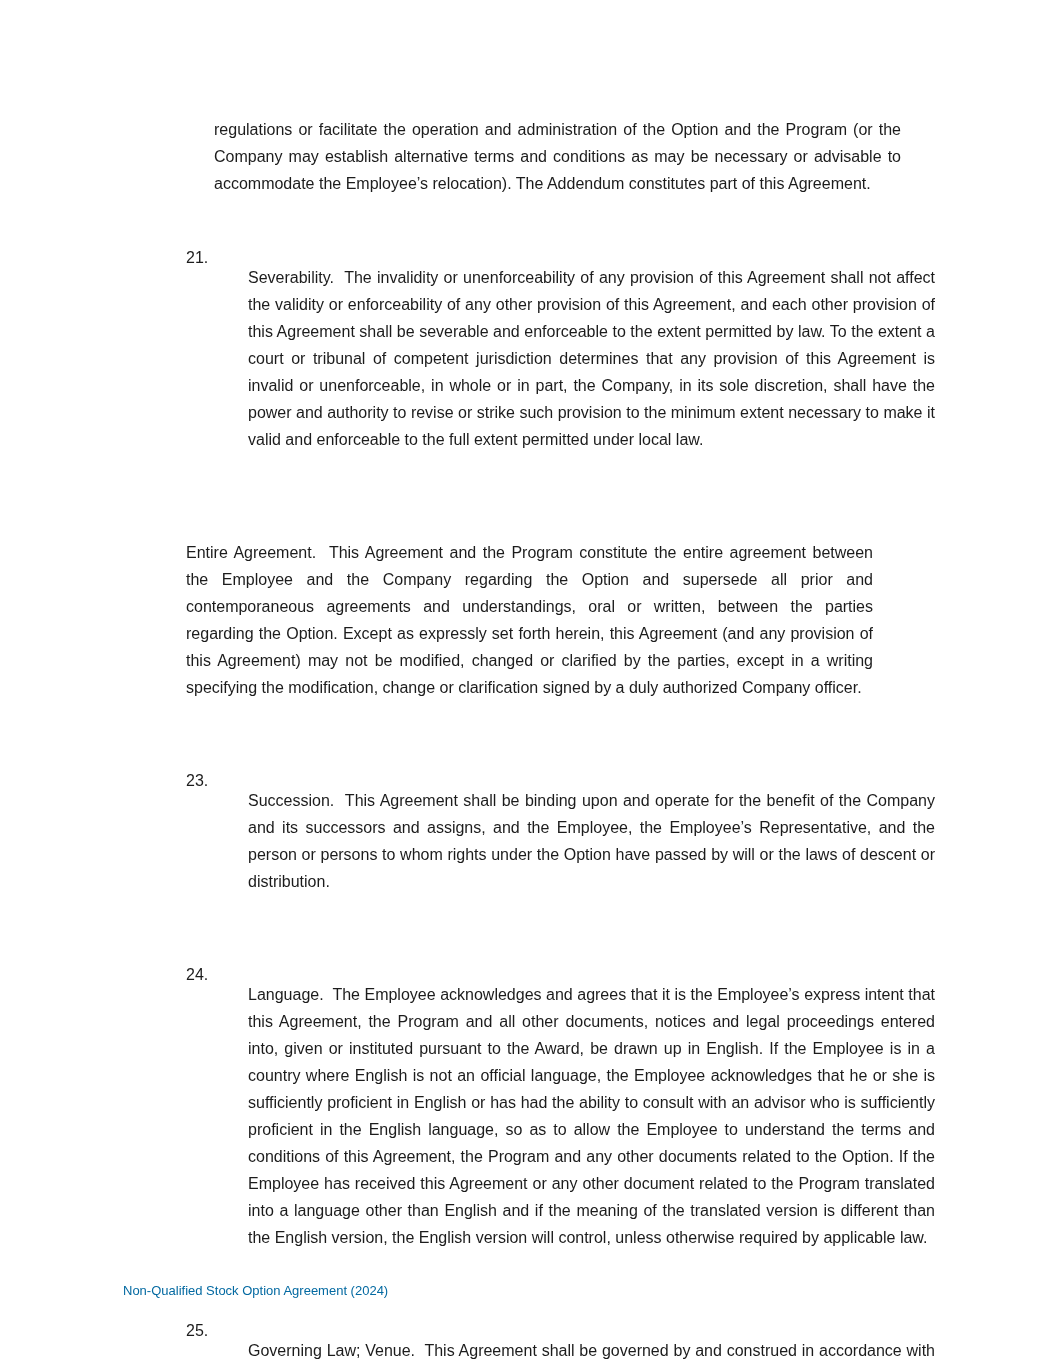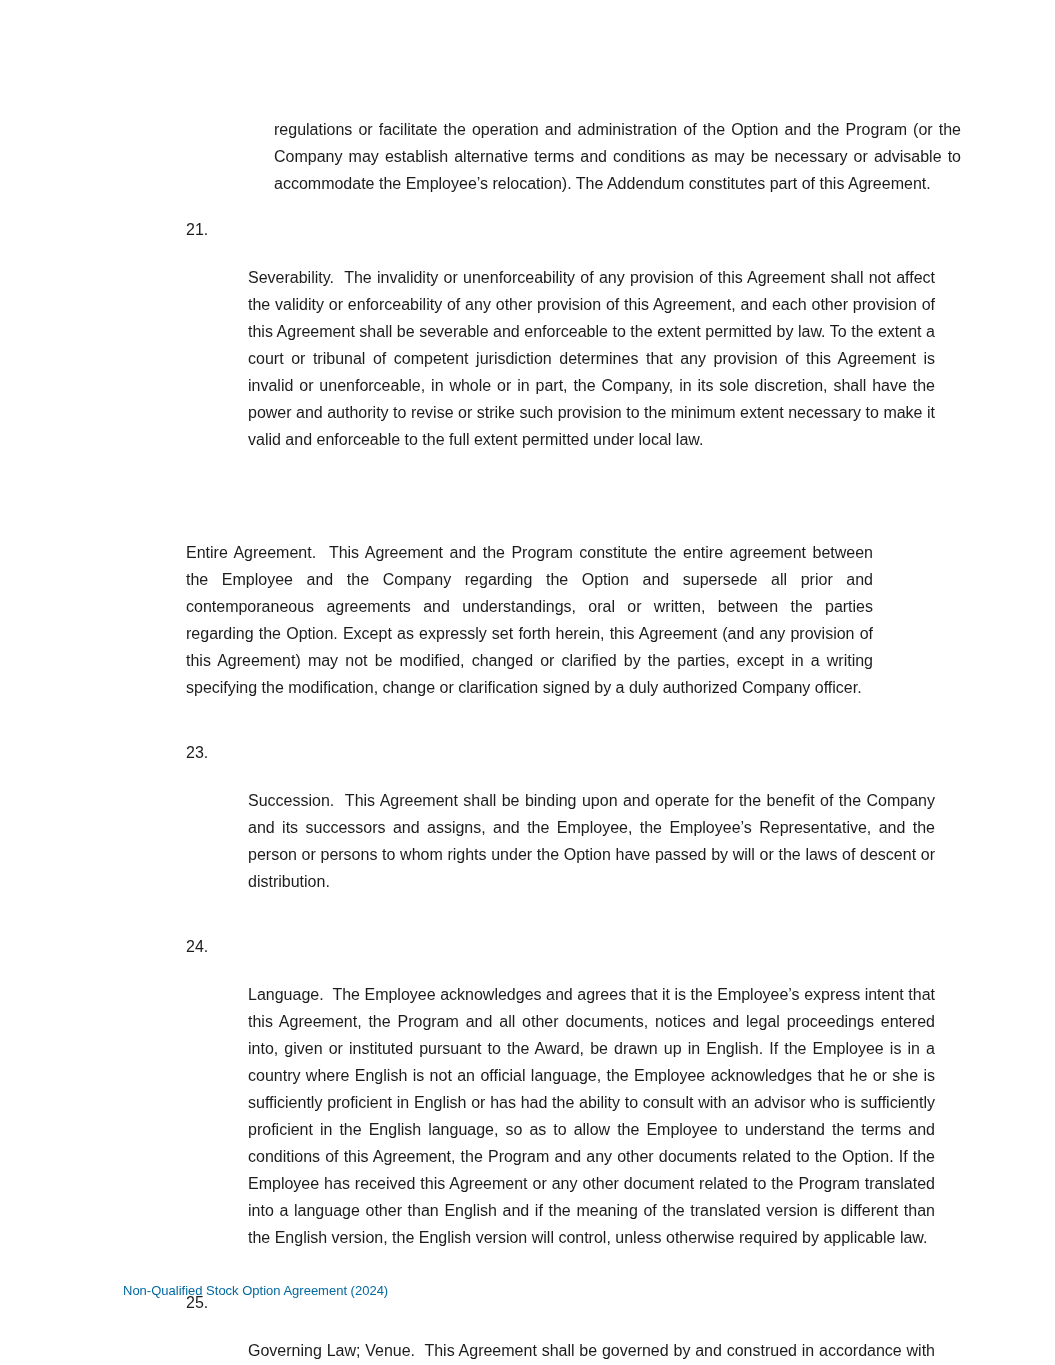--- a/index.html
+++ b/index.html
@@ -22,31 +22,32 @@
     top: 116px;
     width: 749px;
     font-size: 16px;
     line-height: 27px;
   }
   .para {
     text-align: justify;
     margin: 0 0 19px 0;
   }
   .intro {
-    margin-left: 88px;
+    margin-left: 28px;
     width: 687px;
   }
   .section {
     display: flex;
     margin: 0 0 19px 0;
   }
   .section .num {
     width: 62px;
     flex-shrink: 0;
     text-align: left;
+    margin-top: 28px;
   }
   .section .body {
     width: 687px;
     text-align: justify;
     margin-top: 48px;
   }
   .sec-title::after {
     content: "\00a0";
   }
   .footer {

